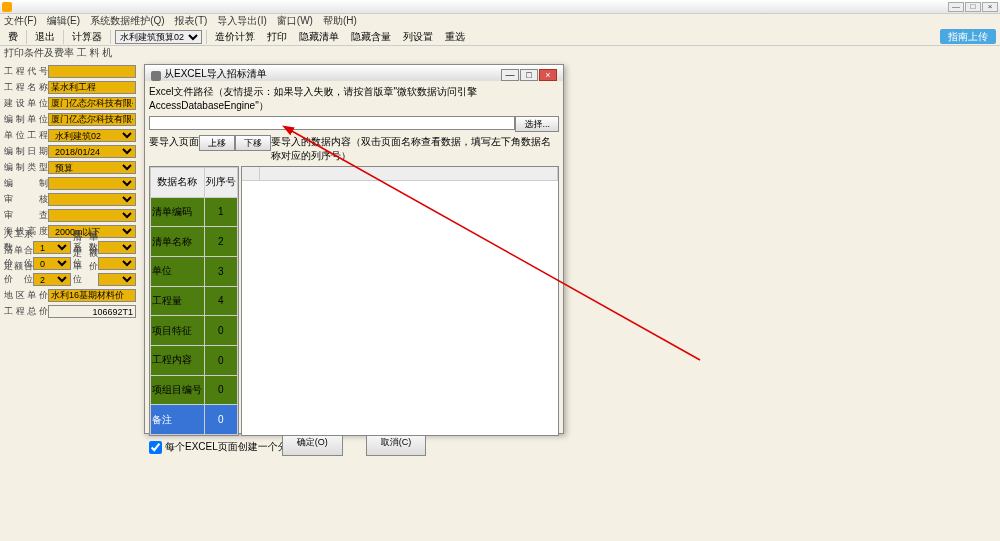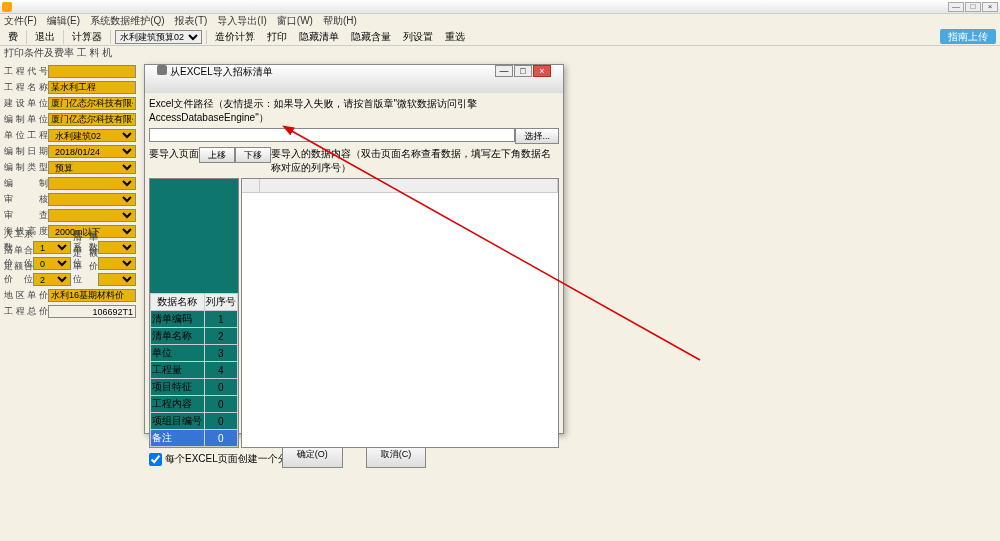--- a/index.html
+++ b/index.html
@@ -19,31 +19,31 @@
 .subtool{height:14px;background:#f4f0e4;padding:0 4px;font-size:9px;color:#444;display:flex;align-items:center;gap:8px}
 .content{display:flex;height:calc(100% - 60px)}
 .leftpanel{width:140px;padding:4px;background:#f4f0e4}
 .frow{display:flex;align-items:flex-end;margin-bottom:2px;height:14px}
 .frow label{width:44px;font-size:9px;color:#444;text-align:justify;text-align-last:justify}
 .frow input,.frow select{flex:1;height:13px;font-size:9px;border:1px solid #888;background:#eab308;padding:0 2px;min-width:0}
 .frow .half{width:38px;flex:none}
 .mainarea{flex:1;background:#f4f0e4;position:relative}
 .watermark{position:absolute;top:5px;left:-130px;width:180px;height:40px;opacity:0.85;pointer-events:none;z-index:10}
 .dialog{position:absolute;left:144px;top:64px;width:420px;height:370px;background:#f4f0e4;border:1px solid #888;box-shadow:2px 2px 6px rgba(0,0,0,.3);z-index:20}
-.dlg-title{height:28px;background:linear-gradient(#fff,#ddd);display:flex;align-items:flex-start;padding:0 12px;font-size:9px}
+.dlg-title{height:16px;background:linear-gradient(#fff,#ddd);display:flex;align-items:flex-end;padding:0 6px;font-size:9px}
 .dlg-title .icon{width:10px;height:10px;background:#777;border-radius:2px;margin-right:3px}
 .dlg-title .ctrls{margin-left:auto;display:flex;gap:1px}
 .dlg-title .ctrls span{width:18px;height:12px;border:1px solid #888;background:#eee;font-size:9px;text-align:center;line-height:10px;cursor:pointer}
 .dlg-title .ctrls .close{background:#d9534f;color:#fff;border-color:#b03020}
 .dlg-body{padding:4px;font-size:9px}
 .dlg-row{display:flex;align-items:flex-start;gap:0;margin-bottom:3px}
 .dlg-row input[type=text]{flex:1;height:14px;border:1px solid #888;font-size:9px}
 .dlg-row button{height:16px;font-size:9px;padding:0 8px;border:1px solid #888;background:linear-gradient(#fff,#ddd);cursor:pointer}
 .dlg-split{display:flex;height:270px;gap:2px}
-.dlg-left{width:90px;background:#0f766e;border:1px solid #888;display:flex;flex-direction:column}
+.dlg-left{width:90px;background:#4d7c0f;border:1px solid #888;display:flex;flex-direction:row}
 .dlg-left .spacer{flex:1}
 .dlg-left table{width:100%;border-collapse:collapse;font-size:9px}
 .dlg-left th{background:#eee;border:1px solid #ccc;padding:1px;font-weight:normal}
 .dlg-left td{border:1px solid #ccc;padding:1px}
 .dlg-left tr.sel td{background:#3874d6;color:#fff}
 .dlg-right{flex:1;background:#fff;border:1px solid #888;position:relative}
 .dlg-right .gridhead{height:14px;background:#eee;border-bottom:1px solid #ccc;display:flex}
 .dlg-right .gridhead span{width:18px;border-right:1px solid #ccc;height:100%}
 .dlg-bottom{padding:4px 0 0;font-size:9px}
 .dlg-bottom label{display:block;margin-bottom:2px}

